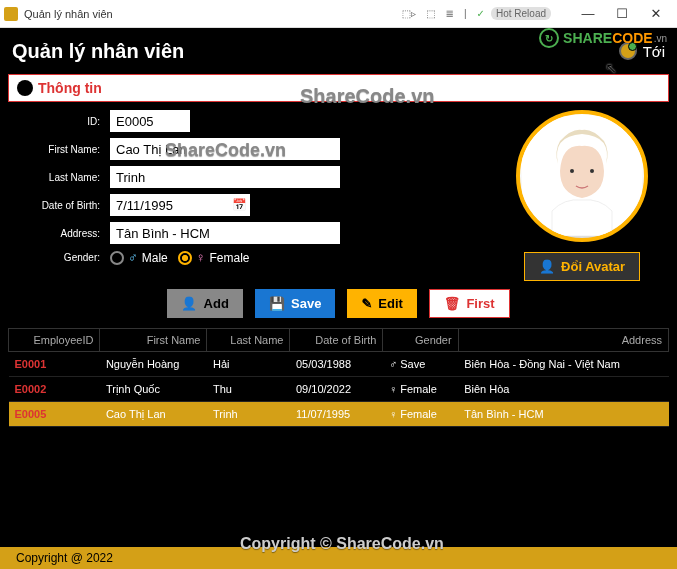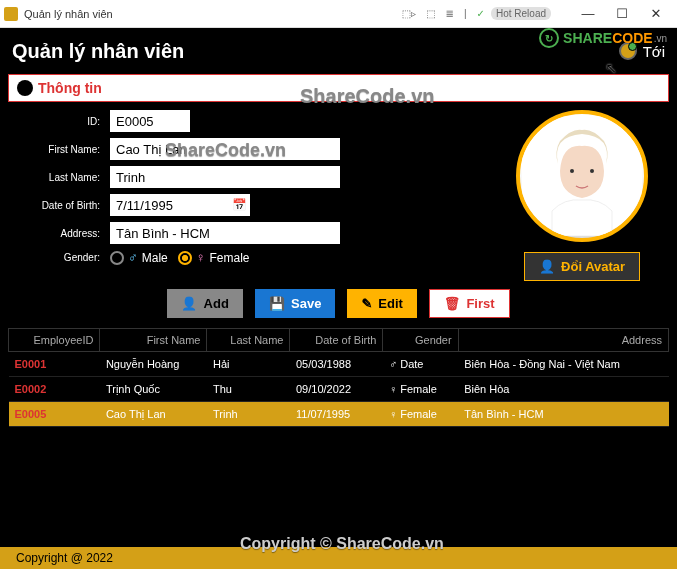--- a/index.html
+++ b/index.html
@@ -222,21 +222,21 @@
           <th>Gender</th>
           <th>Address</th>
         </tr>
       </thead>
       <tbody id="tbody">
           <tr>
             <td class="id">E0001</td>
             <td>Nguyễn Hoàng</td>
             <td>Hải</td>
             <td>05/03/1988</td>
-            <td>♂ Date</td>
+            <td>♂ Save</td>
             <td>Biên Hòa - Đồng Nai - Việt Nam</td>
           </tr>
           <tr>
             <td class="id">E0002</td>
             <td>Trịnh Quốc</td>
             <td>Thu</td>
             <td>09/10/2022</td>
             <td>♀ Female</td>
             <td>Biên Hòa</td>
           </tr>

